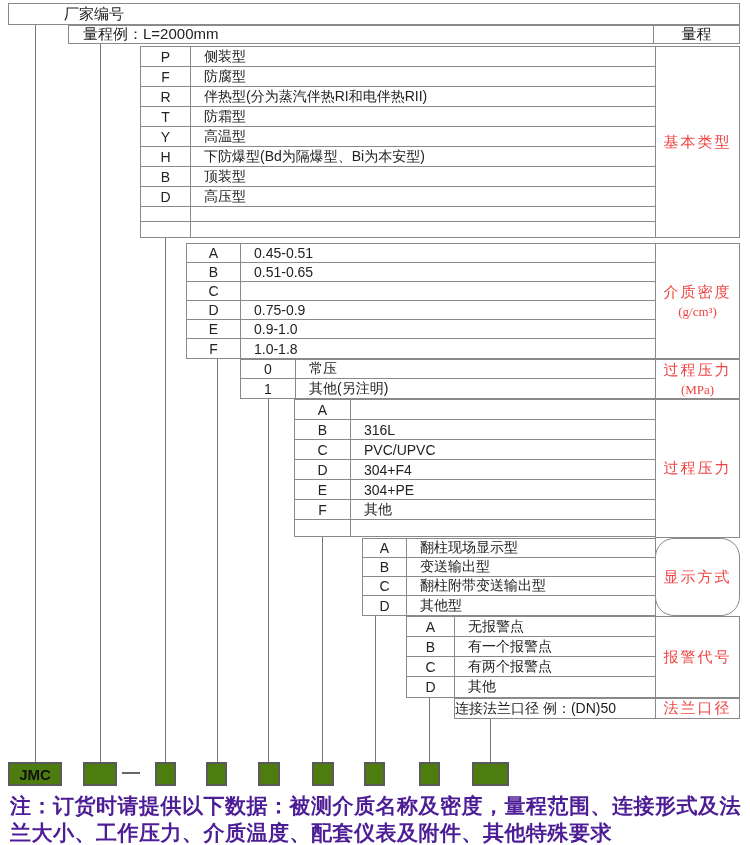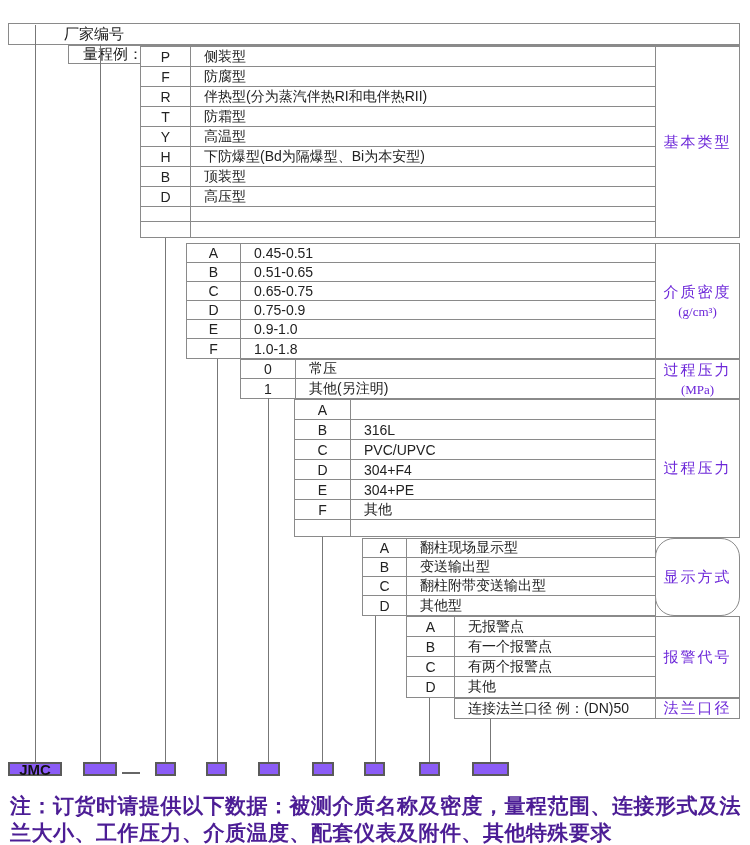--- a/index.html
+++ b/index.html
@@ -3,55 +3,55 @@
 <meta charset="utf-8">
 <style>
   html,body{margin:0;padding:0;}
   body{
     width:750px;height:845px;background:#ffffff;
     font-family:"Liberation Sans","DejaVu Sans",sans-serif;
     color:#222;position:relative;overflow:hidden;
   }
   .abs{position:absolute;box-sizing:border-box;}
   
-  .toprow{border:1px solid #8a8a8a;background:#fff;display:flex;align-items:center;font-size:15px;margin-top:20px;}
+  .toprow{border:1px solid #8a8a8a;background:#fff;display:flex;align-items:center;font-size:15px;}
   #row-factory{left:8px;top:3px;width:732px;height:22px;padding-left:55px;}
   #row-range{left:68px;top:25px;width:672px;height:19px;}
   #row-range .rdesc{flex:1;padding-left:14px;}
   #row-range .rcat{width:85px;border-left:1px solid #8a8a8a;height:100%;display:flex;align-items:center;justify-content:center;}
   
   .sec{position:absolute;box-sizing:border-box;border:1px solid #8a8a8a;background:#fff;}
   .row{display:flex;border-bottom:1px solid #8a8a8a;box-sizing:border-box;height:20px;}
   .row:last-child{border-bottom:none;}
   .cell{display:flex;align-items:center;font-size:14px;box-sizing:border-box;}
   .code{justify-content:center;border-right:1px solid #8a8a8a;flex:none;}
   .desc{flex:1;padding-left:13px;white-space:nowrap;overflow:hidden;}
   .sec-basic{left:140px;top:46px;width:516px;}   .sec-basic .code{width:50px;}  .sec-basic .row{height:20px;} .sec-basic .row-empty{height:15px;}
   .sec-density{left:186px;top:243px;width:470px;}.sec-density .code{width:54px;}.sec-density .row{height:19px;}
   .sec-pressure{left:240px;top:359px;width:416px;}.sec-pressure .code{width:55px;}.sec-pressure .row{height:19px;}
   .sec-material{left:294px;top:399px;width:362px;}.sec-material .code{width:56px;}.sec-material .row{height:20px;} .sec-material .row-empty{height:16px;}
   .sec-display{left:362px;top:538px;width:294px;}.sec-display .code{width:44px;}.sec-display .row{height:19px;}
   .sec-alarm{left:406px;top:616px;width:250px;} .sec-alarm .code{width:48px;} .sec-alarm .row{height:20px;}
-  #flange-row{left:454px;top:698px;width:202px;height:21px;border:1px solid #8a8a8a;display:flex;align-items:center;font-size:14px;padding-left:13px;white-space:nowrap;}
+  #flange-row{left:454px;top:698px;width:202px;height:21px;border:1px solid #8a8a8a;display:flex;align-items:center;font-size:14px;white-space:nowrap;}
   
   .cat{position:absolute;box-sizing:border-box;left:655px;width:85px;border:1px solid #8a8a8a;
        display:flex;flex-direction:column;align-items:center;justify-content:center;
-       font-family:"Liberation Serif","DejaVu Serif",serif;font-size:15px;color:#6d28d9;letter-spacing:2px;background:#fff;}
+       font-family:"Liberation Serif","DejaVu Serif",serif;font-size:15px;color:#ef4444;letter-spacing:2px;background:#fff;}
   .cat .unit{letter-spacing:0;font-size:13px;margin-top:2px;}
   #cat-basic{top:46px;height:192px;}
   #cat-density{top:243px;height:116px;}
   #cat-pressure{top:359px;height:40px;}
   #cat-material{top:399px;height:139px;}
   #cat-display{top:538px;height:78px;border-radius:19px;}
   #cat-alarm{top:616px;height:82px;}
   #cat-flange{top:698px;height:21px;flex-direction:row;}
   
   .vline{position:absolute;width:1px;background:#777;}
   
-  .cbox{position:absolute;box-sizing:border-box;top:762px;height:14px;border:2px solid #5a5a5a;background:#8b5cf6;}
+  .cbox{position:absolute;box-sizing:border-box;top:762px;height:24px;border:2px solid #5a5a5a;background:#4d7c0f;}
   #jmc-box{left:8px;width:54px;display:flex;align-items:center;justify-content:center;font-weight:bold;font-size:15px;color:#111;}
   .dash{position:absolute;left:122px;top:772px;width:18px;height:2px;background:#666;}
   
   #note{left:10px;top:792px;width:736px;font-size:21px;font-weight:bold;color:#4c1d95;line-height:27px;letter-spacing:0.5px;}
 </style>
 </head>
 <body>
 
 <div>
 
@@ -115,21 +115,20 @@
   <div class="row">
         <div class="cell code">A</div>
         <div class="cell desc">0.45-0.51</div>
       </div>
       <div class="row">
         <div class="cell code">B</div>
         <div class="cell desc">0.51-0.65</div>
       </div>
       <div class="row">
         <div class="cell code">C</div>
-        <div class="cell desc">0.65-0.75</div>
       </div>
       <div class="row">
         <div class="cell code">D</div>
         <div class="cell desc">0.75-0.9</div>
       </div>
       <div class="row">
         <div class="cell code">E</div>
         <div class="cell desc">0.9-1.0</div>
       </div>
       <div class="row">

